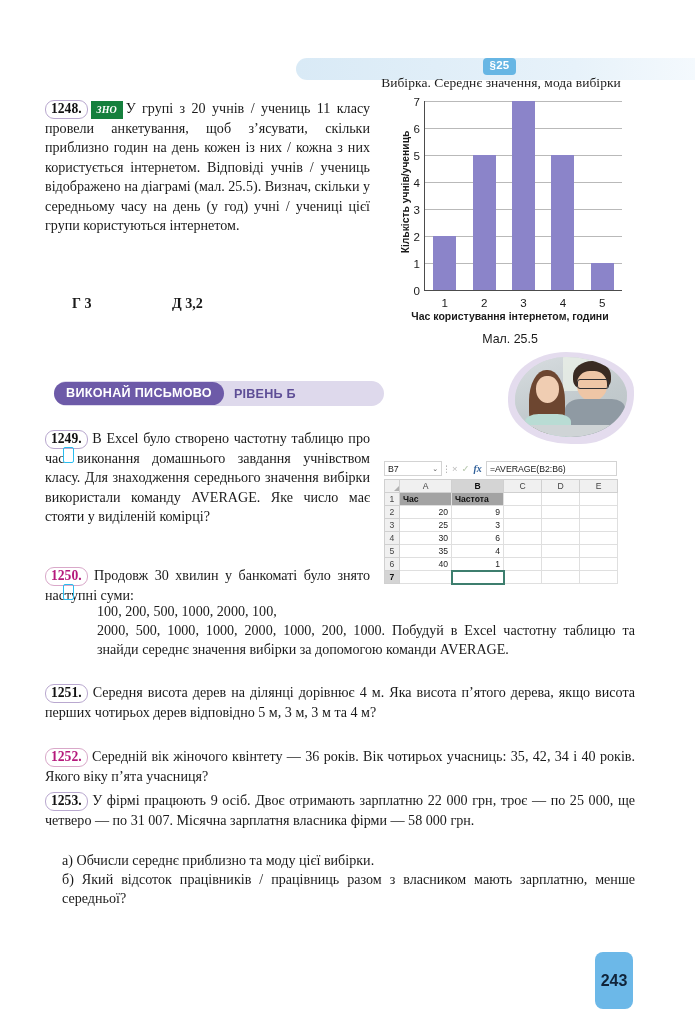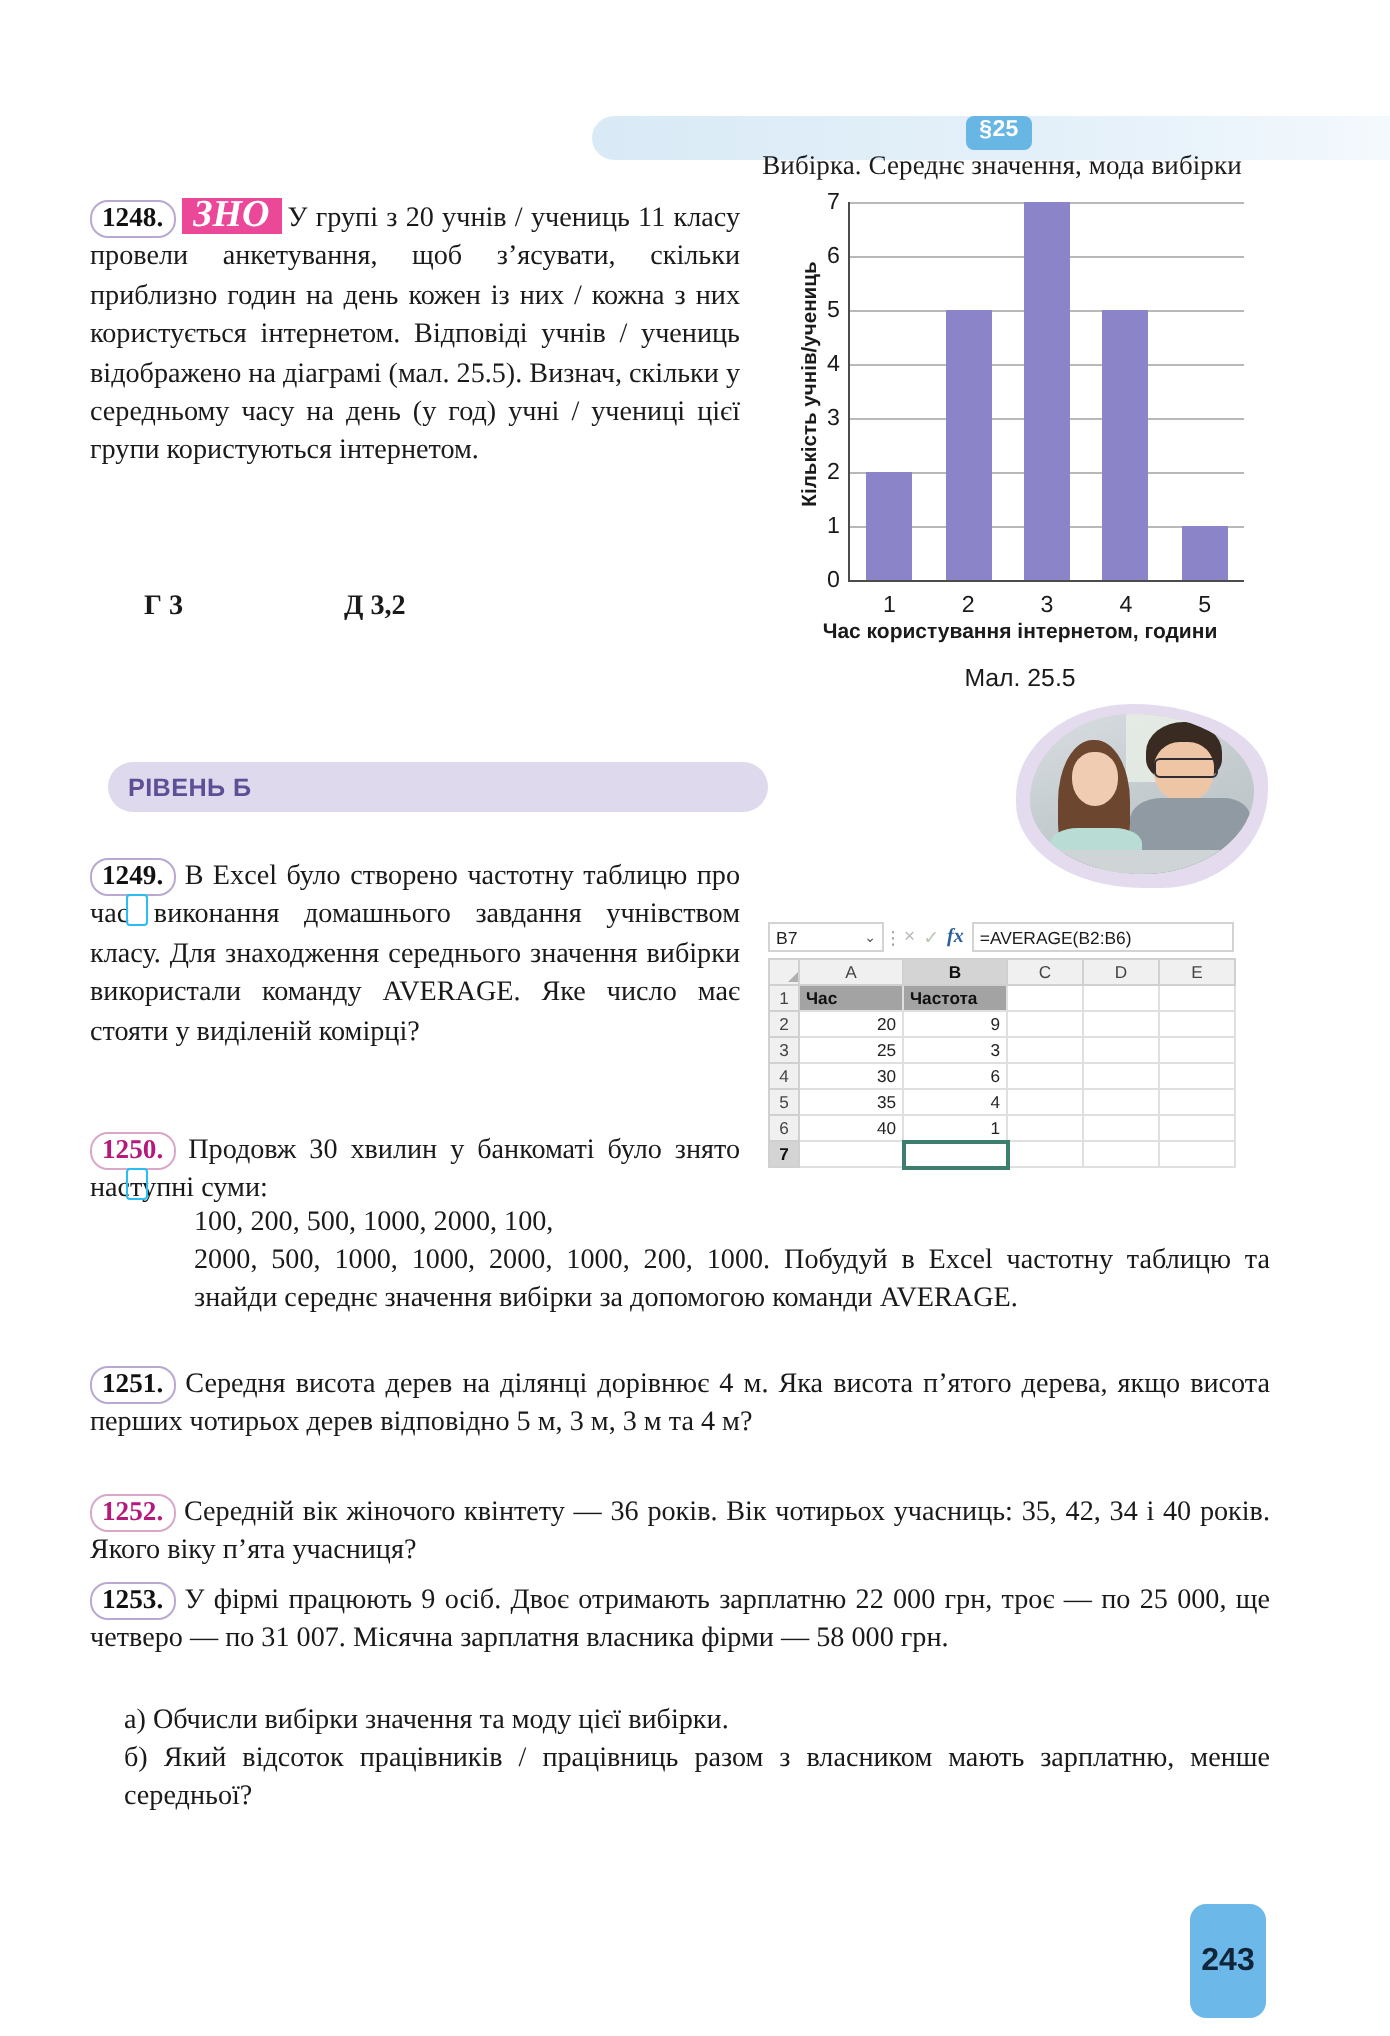--- a/index.html
+++ b/index.html
@@ -68,26 +68,26 @@
     font-size: 13.6px;
     line-height: 16px;
     color: #111111;
     vertical-align: baseline;
     white-space: nowrap;
   }
   .num-box.pink { color: #b5197c; border-color: #d9a8c9; }
 
   .zno-badge {
     display: inline-block;
-    background: #ec4899;
+    background: #15803d;
     color: #ffffff;
     font-family: "Liberation Serif", serif;
     font-weight: bold;
     font-style: italic;
-    font-size: 19px;
+    font-size: 10px;
     line-height: 15px;
     padding: 1px 6px 2px 6px;
     margin: 0 3px;
     vertical-align: baseline;
   }
 
   .tablet-icon {
     position: absolute;
     width: 9px;
     height: 14px;
@@ -457,20 +457,21 @@
           <div class="bar" style="height: 14.2857%; background: rgb(139, 132, 201);"></div>
           <div class="xtick">5</div>
         </div>
       </div>
   </div>
   <div class="xlabel">Час користування інтернетом, години</div>
 </div>
 <div class="figcaption">Мал. 25.5</div>
 
 <div class="banner">
+  <span class="banner-pill">ВИКОНАЙ ПИСЬМОВО</span>
   <span class="banner-level">РІВЕНЬ Б</span>
 </div>
 
 <div class="photo-blob">
   <div class="blob-bg"></div>
   <div class="blob-photo">
     <div class="ph-bgwall"></div>
     <div class="ph-window"></div>
     <div class="ph-boy-hair"></div>
     <div class="ph-boy-face"></div>
@@ -615,19 +616,19 @@
   </p>
 </div>
 
 <div class="task" id="t1253" style="left:45px; top:791px; width:590px;">
   <p>
     <span class="num-box">1253.</span>
     <span>У фірмі працюють 9 осіб. Двоє отримають зарплатню 22 000 грн, троє — по 25 000, ще четверо — по 31 007. Місячна зарплатня власника фірми — 58 000 грн.</span>
   </p>
 </div>
 <div class="task" style="left:62px; top:851px; width:573px;">
-  <p>а) Обчисли вибірки значення та моду цієї вибірки.</p>
+  <p>а) Обчисли середнє приблизно та моду цієї вибірки.</p>
 </div>
 <div class="task" style="left:62px; top:870px; width:573px;">
   <p>б) Який відсоток працівників / працівниць разом з власником мають зарплатню, менше середньої?</p>
 </div>
 
 <div class="pagenum">243</div>
 
 </body></html>

